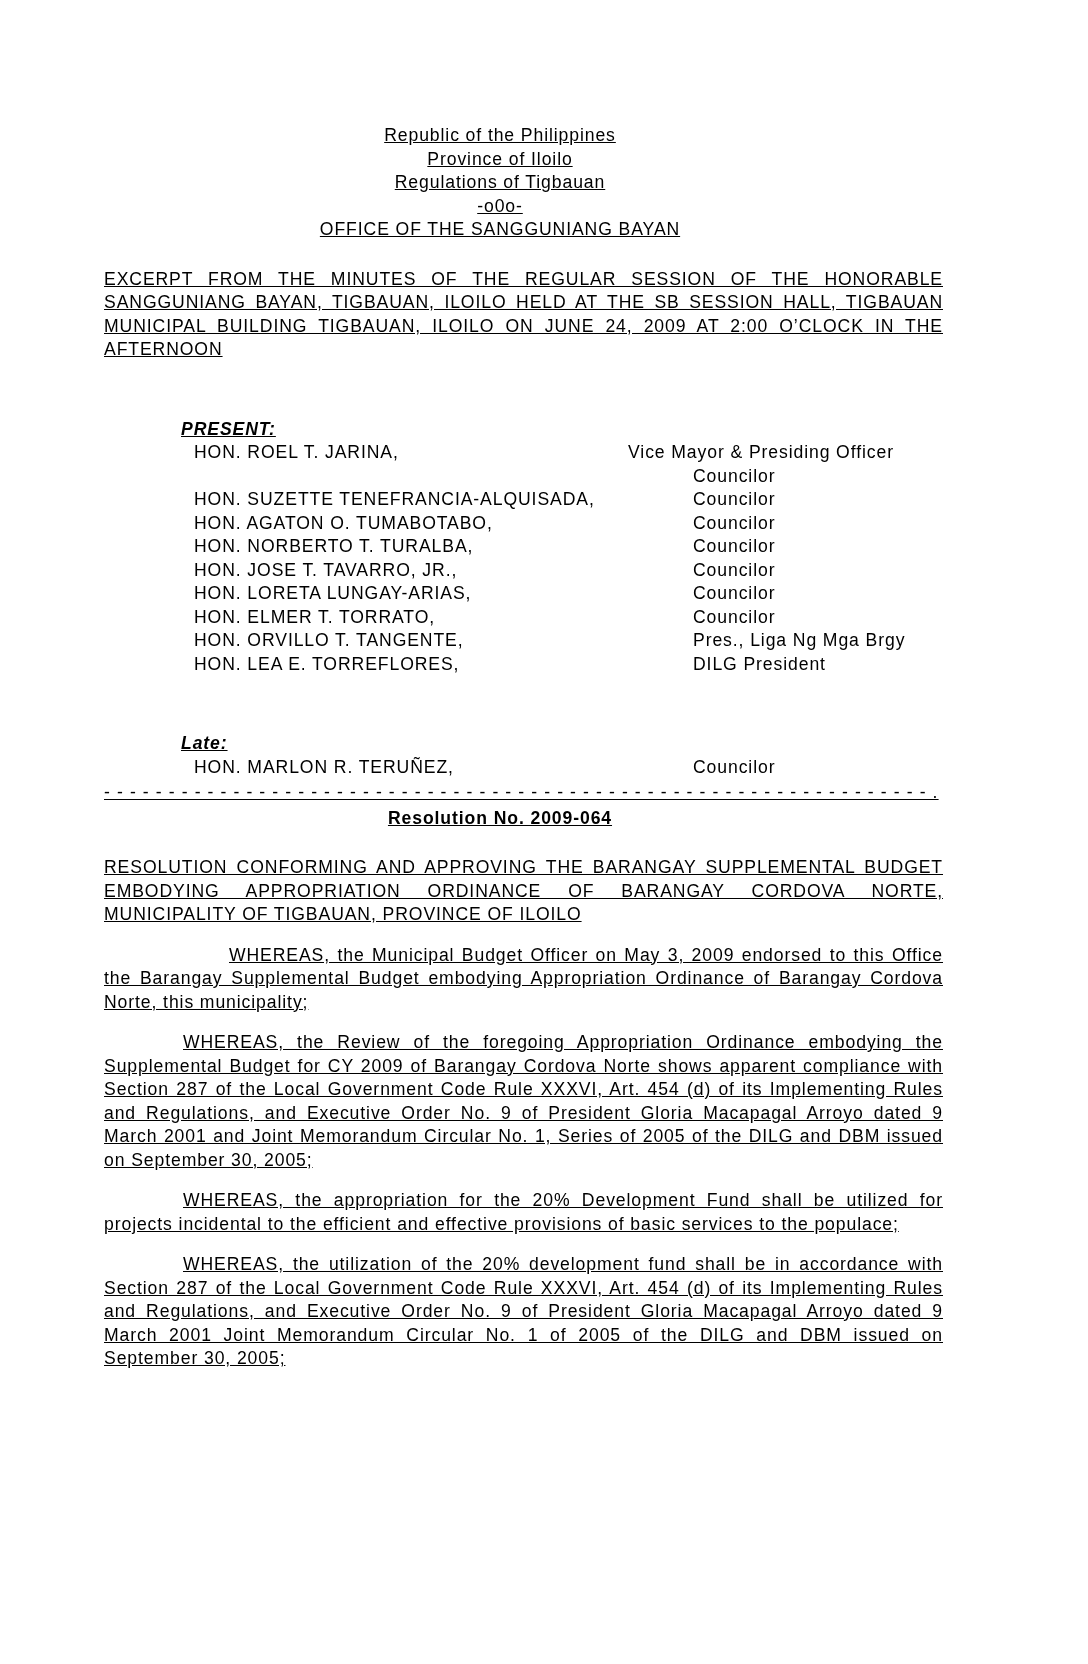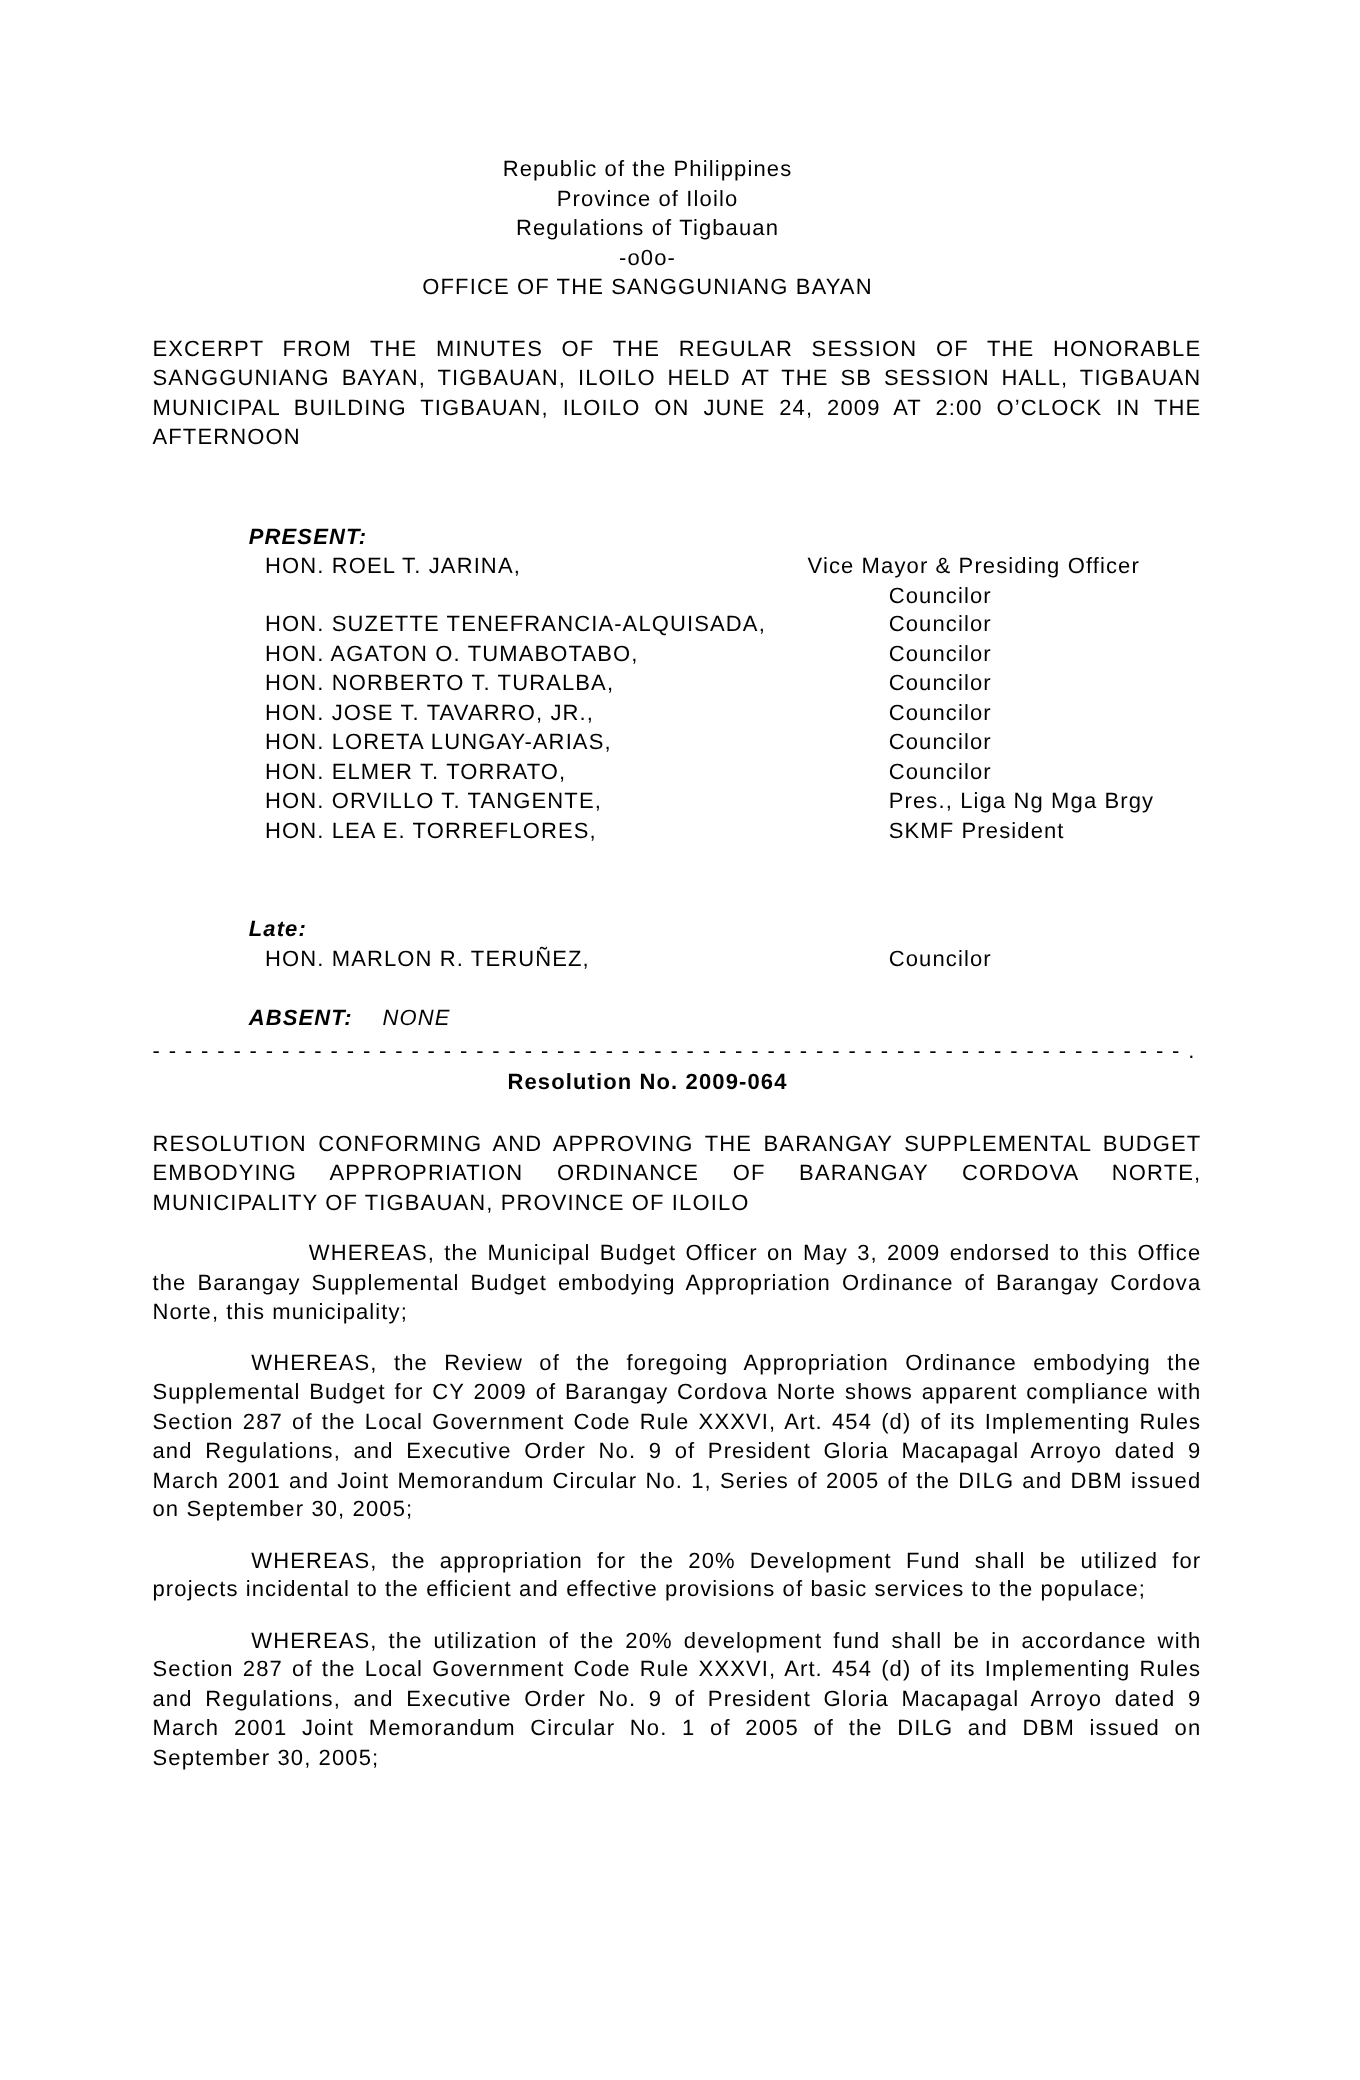--- a/index.html
+++ b/index.html
@@ -14,23 +14,24 @@
     background: #ffffff;
     font-family: "Liberation Sans", sans-serif;
     font-size: 17.6px;
     line-height: 23.5px;
     letter-spacing: 0.9px;
     color: #000000;
     overflow: hidden;
   }
   .content {
     position: absolute;
-    left: 122px;
+    left: 104px;
     top: 124px;
     width: 839px;
+    text-decoration: underline;
   }
   .center-block {
     width: 792px;
     text-align: center;
   }
   .center-block div { min-height: 23.5px; }
   .para {
     text-align: justify;
   }
   .excerpt {
@@ -147,34 +148,30 @@
       <div class="member-row">
         <span class="member-name">HON. ELMER T. TORRATO,</span>
         <span class="member-title">Councilor</span>
       </div>
       <div class="member-row">
         <span class="member-name">HON. ORVILLO T. TANGENTE,</span>
         <span class="member-title">Pres., Liga Ng Mga Brgy</span>
       </div>
       <div class="member-row">
         <span class="member-name">HON. LEA E. TORREFLORES,</span>
-        <span class="member-title">SKMF President</span>
+        <span class="member-title">DILG President</span>
       </div>
     </div>
 
     <div class="section-label late-label">Late:</div>
     <div class="member-row">
       <span class="member-name">HON. MARLON R. TERUÑEZ,</span>
       <span class="member-title">Councilor</span>
     </div>
 
-    <div class="absent-row">
-      <span class="absent-label">ABSENT:</span>
-      <span class="absent-value">NONE</span>
-    </div>
 
     <div class="dashes">- - - - - - - - - - - - - - - - - - - - - - - - - - - - - - - - - - - - - - - - - - - - - - - - - - - - - - - - - - - - - - - - .</div>
 
     <div class="center-block res-no">Resolution No. 2009-064</div>
 
     <div class="para res-title">RESOLUTION CONFORMING AND APPROVING THE BARANGAY SUPPLEMENTAL BUDGET EMBODYING APPROPRIATION ORDINANCE OF BARANGAY CORDOVA NORTE, MUNICIPALITY OF TIGBAUAN, PROVINCE OF ILOILO</div>
 
     <div class="para whereas indent-deep">WHEREAS, the Municipal Budget Officer on May 3, 2009 endorsed to this Office the Barangay Supplemental Budget embodying Appropriation Ordinance of Barangay Cordova Norte, this municipality;</div>
     <div class="para whereas indent-std">WHEREAS, the Review of the foregoing Appropriation Ordinance embodying the Supplemental Budget for CY 2009 of Barangay Cordova Norte shows apparent compliance with Section 287 of the Local Government Code Rule XXXVI, Art. 454 (d) of its Implementing Rules and Regulations, and Executive Order No. 9 of President Gloria Macapagal Arroyo dated 9 March 2001 and Joint Memorandum Circular No. 1, Series of 2005 of the DILG and DBM issued on September 30, 2005;</div>
     <div class="para whereas indent-std">WHEREAS, the appropriation for the 20% Development Fund shall be utilized for projects incidental to the efficient and effective provisions of basic services to the populace;</div>

